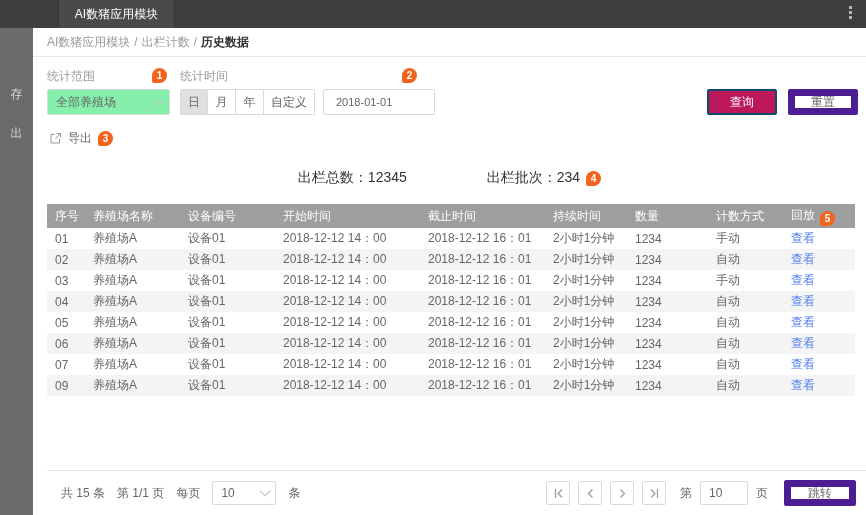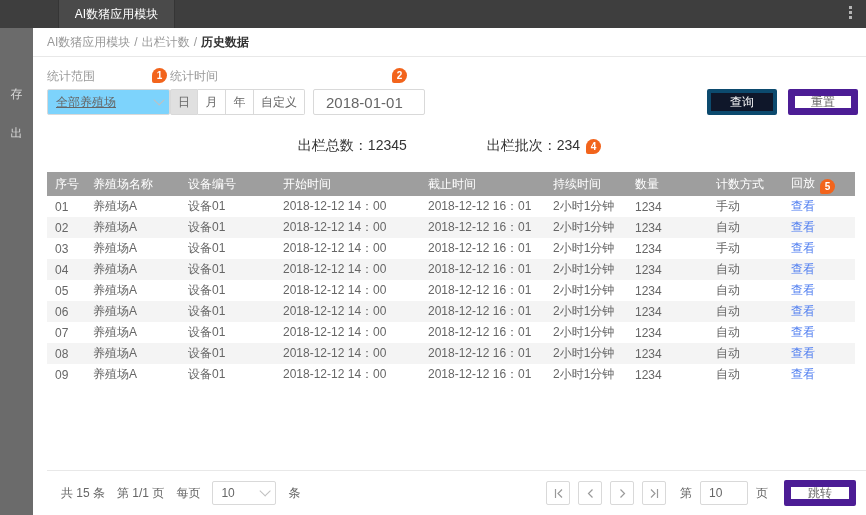--- a/index.html
+++ b/index.html
@@ -29,37 +29,37 @@
 
   
   .filters { display:flex; padding:11px 8px 0 14px; }
   .fgroup { position:relative; }
   .flabel { font-size:12px; color:#999; height:16px; line-height:16px; }
   .badge { display:inline-flex; align-items:center; justify-content:center;
     width:15px; height:15px; background:#f2641c; color:#fff; font-size:10px; font-weight:bold;
     border-radius:50% 50% 50% 2px; }
   .badge.abs { position:absolute; top:0; }
   .ctrl-row { margin-top:5px; display:flex; align-items:center; height:26px; }
-  .select-box { width:123px; height:26px; border:1px solid #d9d9d9; border-radius:2px; background:#7dd3fc;
-    display:flex; align-items:center; justify-content:space-between; padding:8px 8px; font-size:12px; color:#666; cursor:pointer;text-decoration:underline; }
+  .select-box { width:123px; height:26px; border:1px solid #d9d9d9; border-radius:2px; background:#86efac;
+    display:flex; align-items:center; justify-content:space-between; padding:8px 8px; font-size:12px; color:#666; cursor:pointer; }
   .chevron { width:8px; height:8px; border-right:1px solid #c0c0c0; border-bottom:1px solid #c0c0c0;
     transform:rotate(45deg) translateY(-3px); }
-  .g2 { }
+  .g2 { margin-left:10px; }
   .mode-group { display:flex; }
   .mode-btn { height:26px; min-width:28px; padding:0 7px; border:1px solid #d9d9d9; border-left:none;
     background:#fff; font-size:12px; color:#666; display:flex; align-items:center; justify-content:center; cursor:pointer; }
   .mode-btn:first-child { border-left:1px solid #d9d9d9; border-radius:2px 0 0 2px; }
   .mode-btn:last-child { border-radius:0 2px 2px 0; }
   .mode-btn.active { background:#e0e0e0; }
   .date-input { margin-left:8px; width:112px; height:26px; border:1px solid #d9d9d9; border-radius:2px;
-    font-size:15px; color:#666; padding-left:12px; outline:none; }
+    font-size:11px; color:#666; padding-left:12px; outline:none; }
   .actions { margin-left:auto; display:flex; gap:11px; margin-top:21px; }
   .btn { width:70px; height:26px; font-size:12px; border-radius:2px; cursor:pointer;
     display:flex; align-items:center; justify-content:center; }
-  .btn-query { background:#0f172a; color:#fff; border:4px solid #0c4a6e; }
+  .btn-query { background:#be185d; color:#fff; border:2px solid #0c4a6e; }
   .btn-reset { background:#fff; color:#666; border:7px solid #4c1d95; }
 
   
   .export-row { display:flex; align-items:center; gap:6px; padding:15px 0 0 16px; cursor:pointer; }
   .export-row .elabel { font-size:12px; color:#666; }
 
   
   .stats { display:flex; justify-content:center; align-items:center; gap:80px; margin-top:21px; height:20px; }
   .stats .stat { font-size:14px; color:#333; display:flex; align-items:center; gap:6px; }
 
@@ -141,20 +141,28 @@
           <input class="date-input" type="text" value="2018-01-01" style="">
         </div>
       </div>
 
       <div class="actions">
         <div class="btn btn-query">查询</div>
         <div class="btn btn-reset">重置</div>
       </div>
     </div>
 
+    <div class="export-row">
+      <svg width="13" height="13" viewBox="0 0 13 13">
+        <path d="M5.5 2.5H2v8.5h8.5V7" fill="none" stroke="#999" stroke-width="1"></path>
+        <path d="M7.5 1.5H11.5V5.5M11.5 1.5L6.5 6.5" fill="none" stroke="#999" stroke-width="1"></path>
+      </svg>
+      <span class="elabel">导出</span>
+      <span class="badge">3</span>
+    </div>
 
     <div class="stats">
       <span class="stat">出栏总数：12345</span>
       <span class="stat">
         <span>出栏批次：234</span>
         <span class="badge">4</span>
       </span>
     </div>
 
     <div class="table-wrap">
@@ -255,31 +263,20 @@
               <td>养殖场A</td>
               <td>设备01</td>
               <td>2018-12-12 14：00</td>
               <td>2018-12-12 16：01</td>
               <td>2小时1分钟</td>
               <td>1234</td>
               <td>自动</td>
               <td><a class="link">查看</a></td>
             </tr>
             <tr>
-              <td>08</td>
-              <td>养殖场A</td>
-              <td>设备01</td>
-              <td>2018-12-12 14：00</td>
-              <td>2018-12-12 16：01</td>
-              <td>2小时1分钟</td>
-              <td>1234</td>
-              <td>自动</td>
-              <td><a class="link">查看</a></td>
-            </tr>
-            <tr>
               <td>09</td>
               <td>养殖场A</td>
               <td>设备01</td>
               <td>2018-12-12 14：00</td>
               <td>2018-12-12 16：01</td>
               <td>2小时1分钟</td>
               <td>1234</td>
               <td>自动</td>
               <td><a class="link">查看</a></td>
             </tr>

